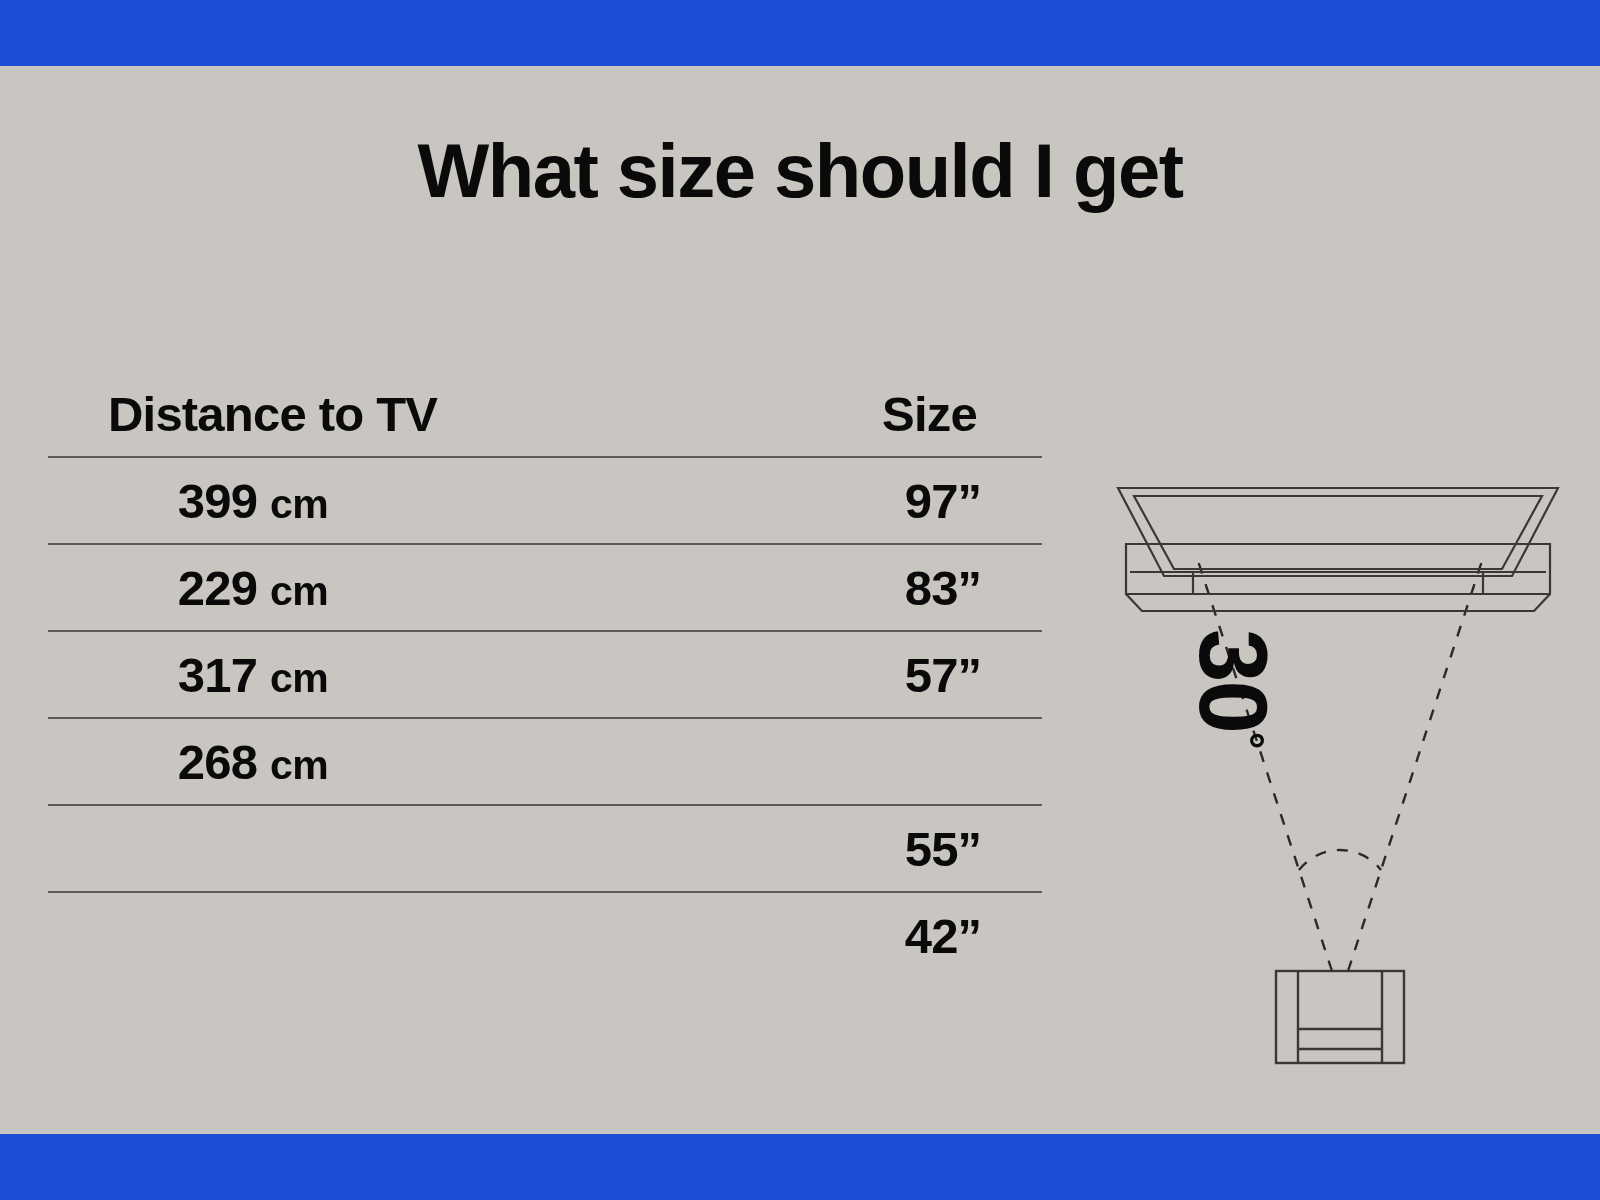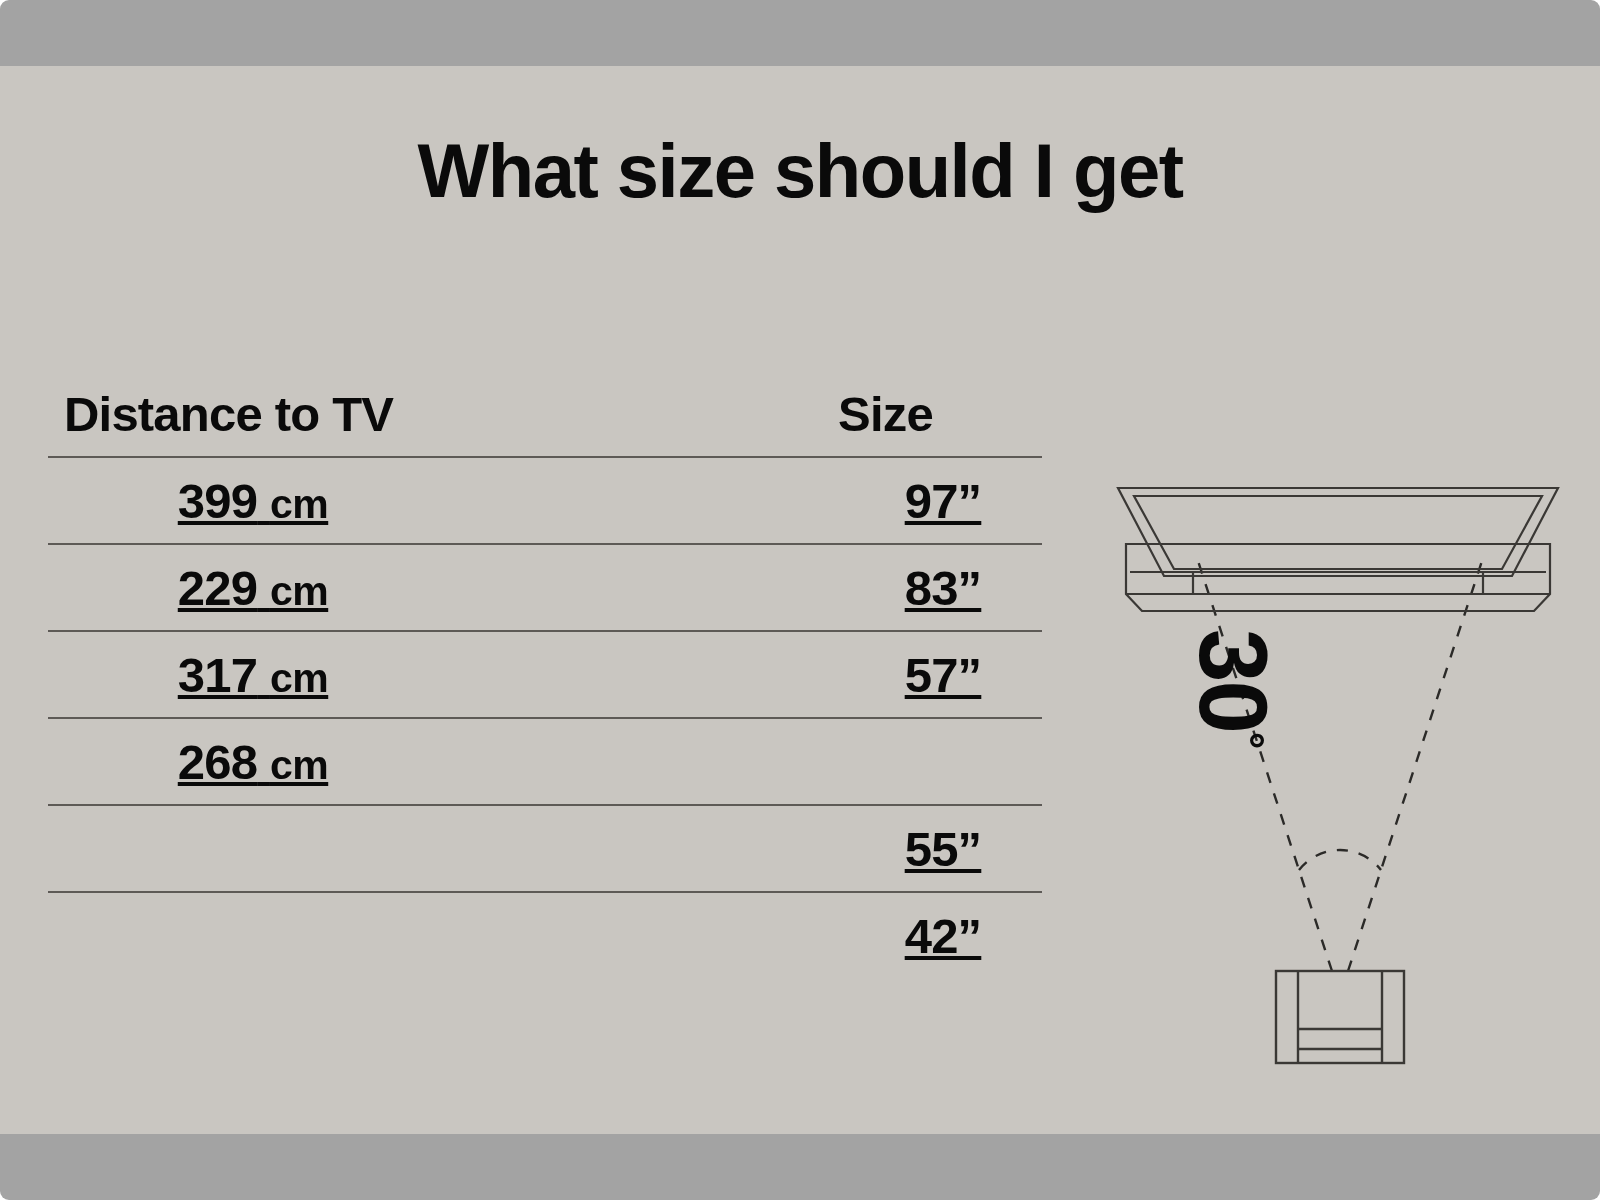--- a/index.html
+++ b/index.html
@@ -11,22 +11,21 @@
     width: 1600px;
     height: 1200px;
     overflow: hidden;
     font-family: "Liberation Sans", sans-serif;
   }
 
   #stage {
     position: relative;
     width: 1600px;
     height: 1200px;
-    background: #a3a3a3;
-    border-radius: 9px;
+    background: #1d4ed8;
   }
 
   
   #canvas {
     position: absolute;
     left: 0;
     top: 66px;
     width: 1600px;
     height: 1068px;
     background: #c9c6c1;
@@ -61,40 +60,40 @@
     height: 87px;
   }
   .th {
     position: absolute;
     bottom: 14px;
     color: #0a0a0a;
     font-weight: bold;
     font-size: 49px;
     letter-spacing: -0.8px;
     white-space: nowrap;
+    margin-left: 44px;
   }
   .th-distance { left: 16px; }
   .th-size { left: 790px; }
 
   .trow {
     position: relative;
     height: 85px;
     border-top: 2px solid #5d5a56;
   }
   .cell {
     position: absolute;
     top: 50%;
     transform: translateY(-50%);
     color: #0a0a0a;
     font-weight: bold;
     font-size: 49px;
     letter-spacing: -0.8px;
     white-space: nowrap;
     text-align: center;
-    text-decoration: underline;
   }
   .cell-distance {
     left: 0;
     width: 410px;
   }
   .cell-size {
     left: 740px;
     width: 310px;
   }
   .unit {

